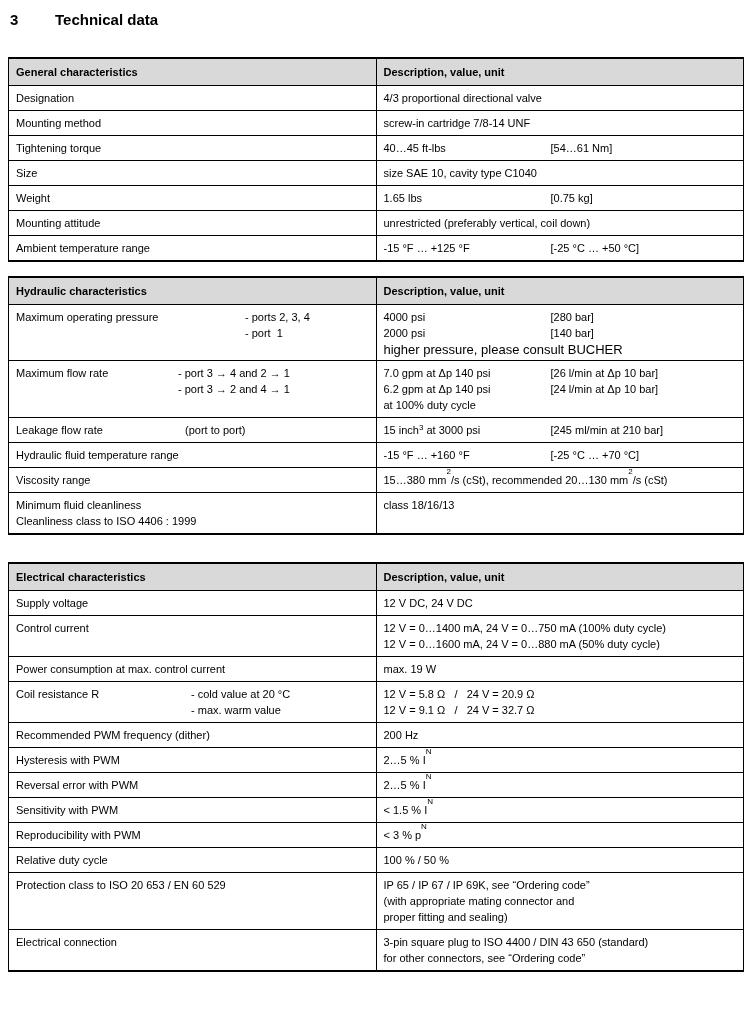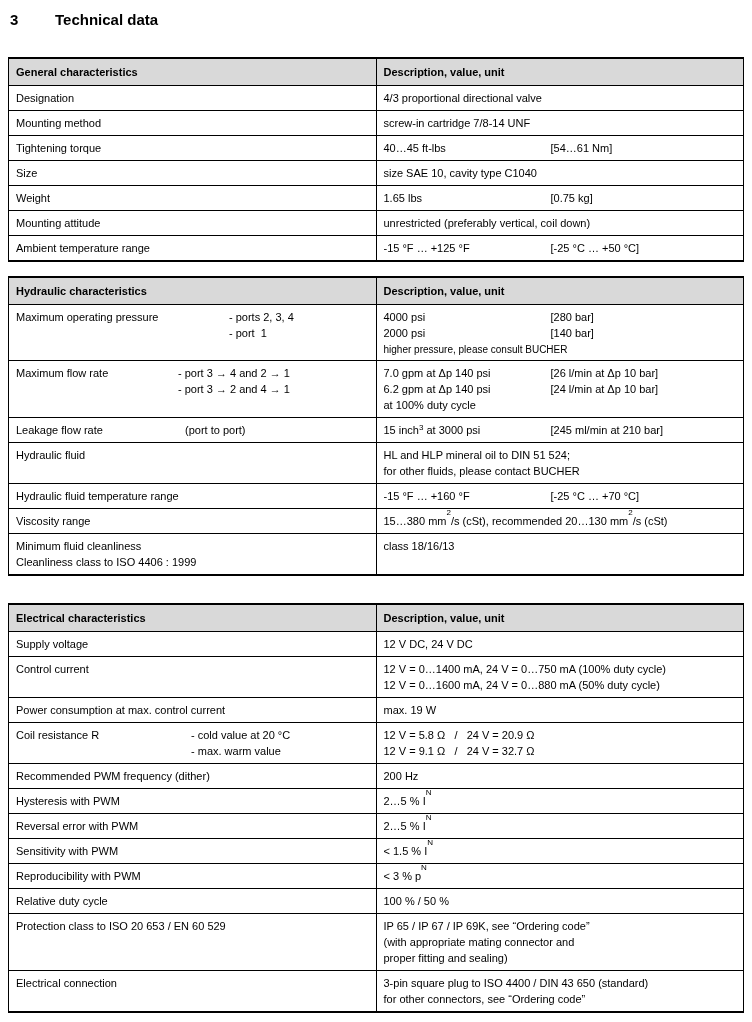--- a/index.html
+++ b/index.html
@@ -25,21 +25,21 @@
   table.spec thead th{
     background:#d9d9d9;font-weight:bold;padding:5px 7px;
   }
   td.lbl-cell{position:relative;}
   .lbl-line{line-height:16px;}
   .subs{position:absolute;top:4px;white-space:pre;}
   .subs div{line-height:16px;}
   .val-line{display:flex;white-space:pre-wrap;line-height:16px;}
   .val-main{flex:0 0 167px;}
   .val-bracket{flex:none;}
-  .val-small{font-size:10px;line-height:12px;margin-top:3px;white-space:pre-wrap;}
+  .val-small{font-size:13px;line-height:12px;margin-top:3px;white-space:pre-wrap;}
   sup,sub{font-size:8px;line-height:0;}
   sup{vertical-align:4px;}
   sub{vertical-align:-2px;}
   #t-general{margin-top:27px;}
   #t-hydraulic{margin-top:14px;}
   #t-electrical{margin-top:27px;}
 </style>
 </head>
 <body>
 
@@ -127,21 +127,21 @@
         <thead>
           <tr>
             <th>Hydraulic characteristics</th>
             <th>Description, value, unit</th>
           </tr>
         </thead>
         <tbody>
           <tr>
             <td class="lbl-cell">
               <div class="lbl-line">Maximum operating pressure</div>
-              <div class="subs" style="left: 220px;"><div>- ports 2, 3, 4</div><div>- port  1</div></div>
+              <div class="subs" style="left: 236px;"><div>- ports 2, 3, 4</div><div>- port  1</div></div>
             </td>
             <td>
               <div class="val-line"><span class="val-main">4000 psi</span><span class="val-bracket">[280 bar]</span></div>
               <div class="val-line"><span class="val-main">2000 psi</span><span class="val-bracket">[140 bar]</span></div>
               <div class="val-small">higher pressure, please consult BUCHER</div>
             </td>
           </tr>
           <tr>
             <td class="lbl-cell">
               <div class="lbl-line">Maximum flow rate</div>
@@ -153,29 +153,20 @@
               <div class="val-line">at 100% duty cycle</div>
             </td>
           </tr>
           <tr>
             <td class="lbl-cell">
               <div class="lbl-line">Leakage flow rate</div>
               <div class="subs" style="left: 176px;"><div>(port to port)</div></div>
             </td>
             <td>
               <div class="val-line"><span class="val-main">15 inch<sup>3</sup> at 3000 psi</span><span class="val-bracket">[245 ml/min at 210 bar]</span></div>
-            </td>
-          </tr>
-          <tr>
-            <td class="lbl-cell">
-              <div class="lbl-line">Hydraulic fluid</div>
-            </td>
-            <td>
-              <div class="val-line">HL and HLP mineral oil to DIN 51 524;</div>
-              <div class="val-line">for other fluids, please contact BUCHER</div>
             </td>
           </tr>
           <tr>
             <td class="lbl-cell">
               <div class="lbl-line">Hydraulic fluid temperature range</div>
             </td>
             <td>
               <div class="val-line"><span class="val-main">-15 °F … +160 °F</span><span class="val-bracket">[-25 °C … +70 °C]</span></div>
             </td>
           </tr>

